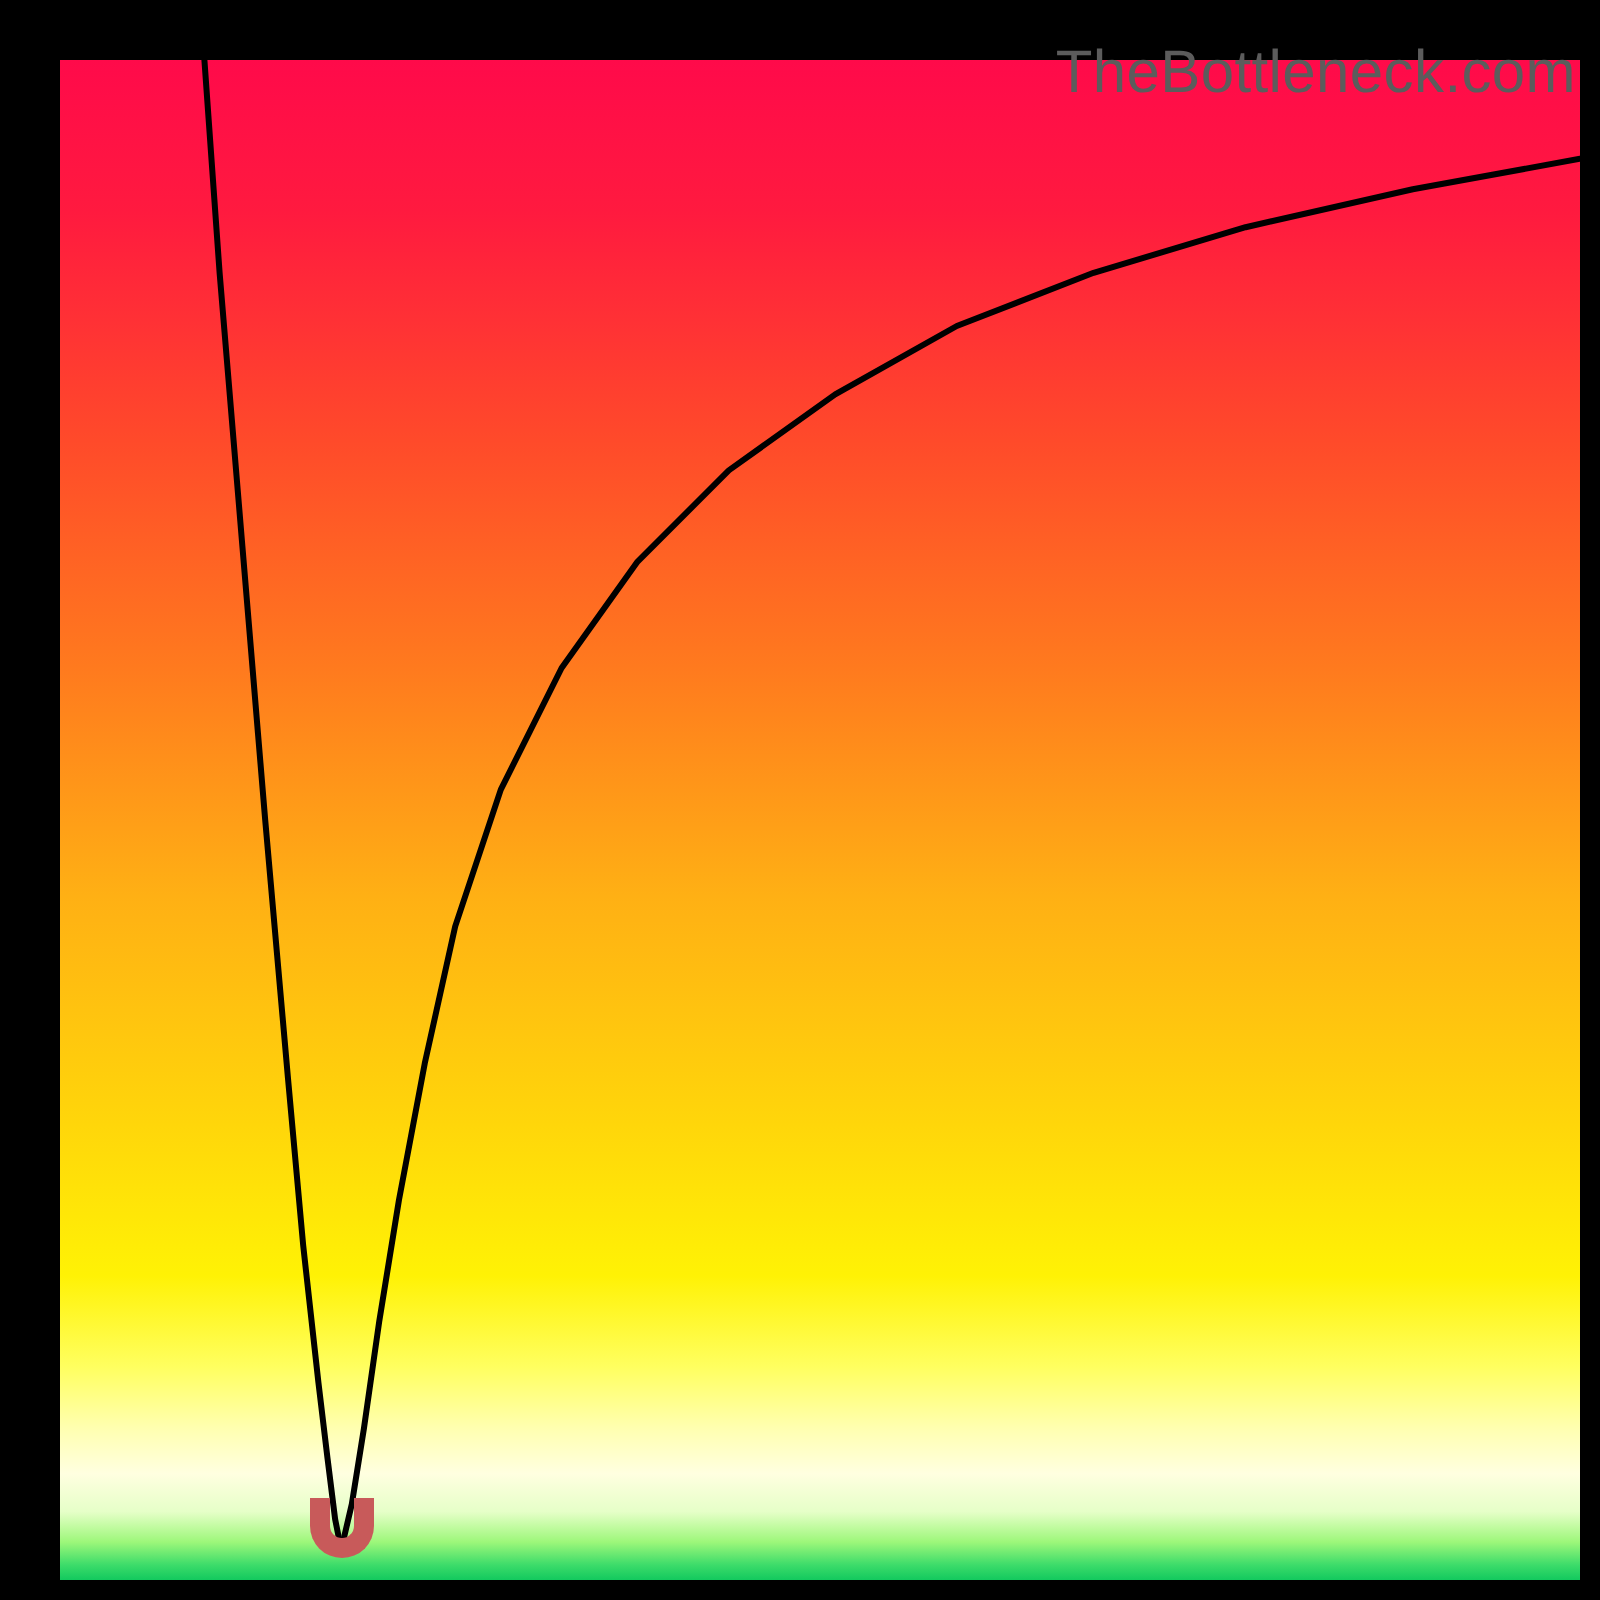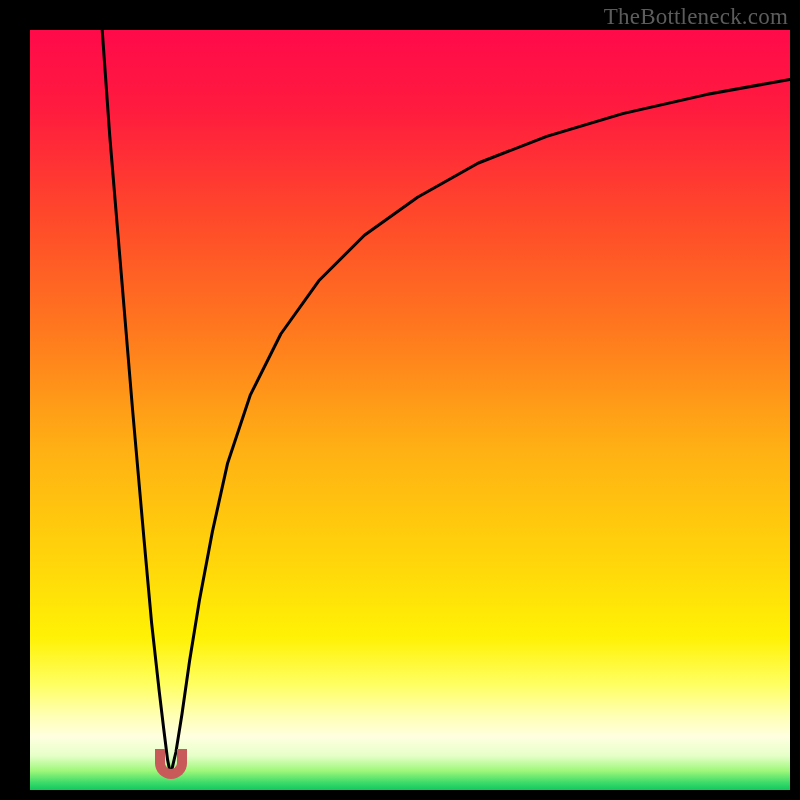--- a/index.html
+++ b/index.html
@@ -5,24 +5,24 @@
   * { margin: 0; padding: 0; box-sizing: border-box; }
   html, body { width: 800px; height: 800px; overflow: hidden; }
   .frame {
     width: 800px;
     height: 800px;
     background: #000;
     position: relative;
   }
   .watermark {
     position: absolute;
-    top: 4px;
+    top: 20px;
     right: 12px;
-    font-family: Liberation Serif, serif;
-    font-size: 23px;
+    font-family: Liberation Sans, sans-serif;
+    font-size: 30px;
     color: #5c5c5c;
     letter-spacing: 0.2px;
     z-index: 10;
   }
   .plot {
     position: absolute;
     left: 30px;
     top: 30px;
     width: 760px;
     height: 760px;

